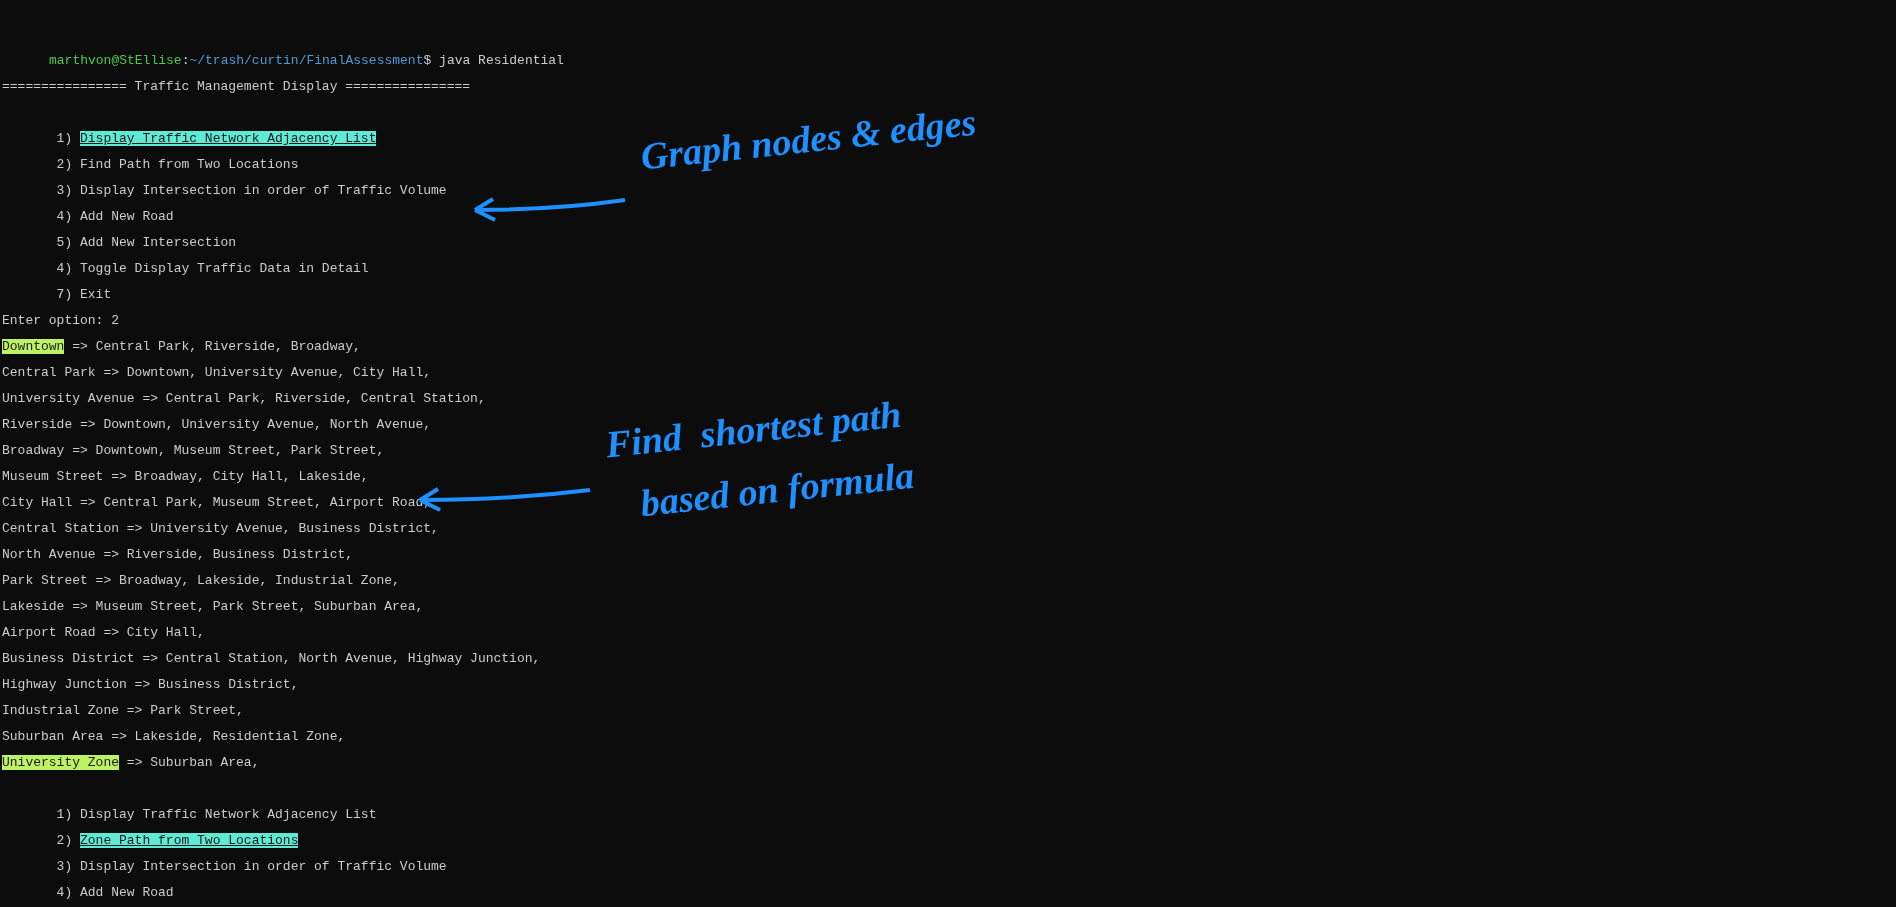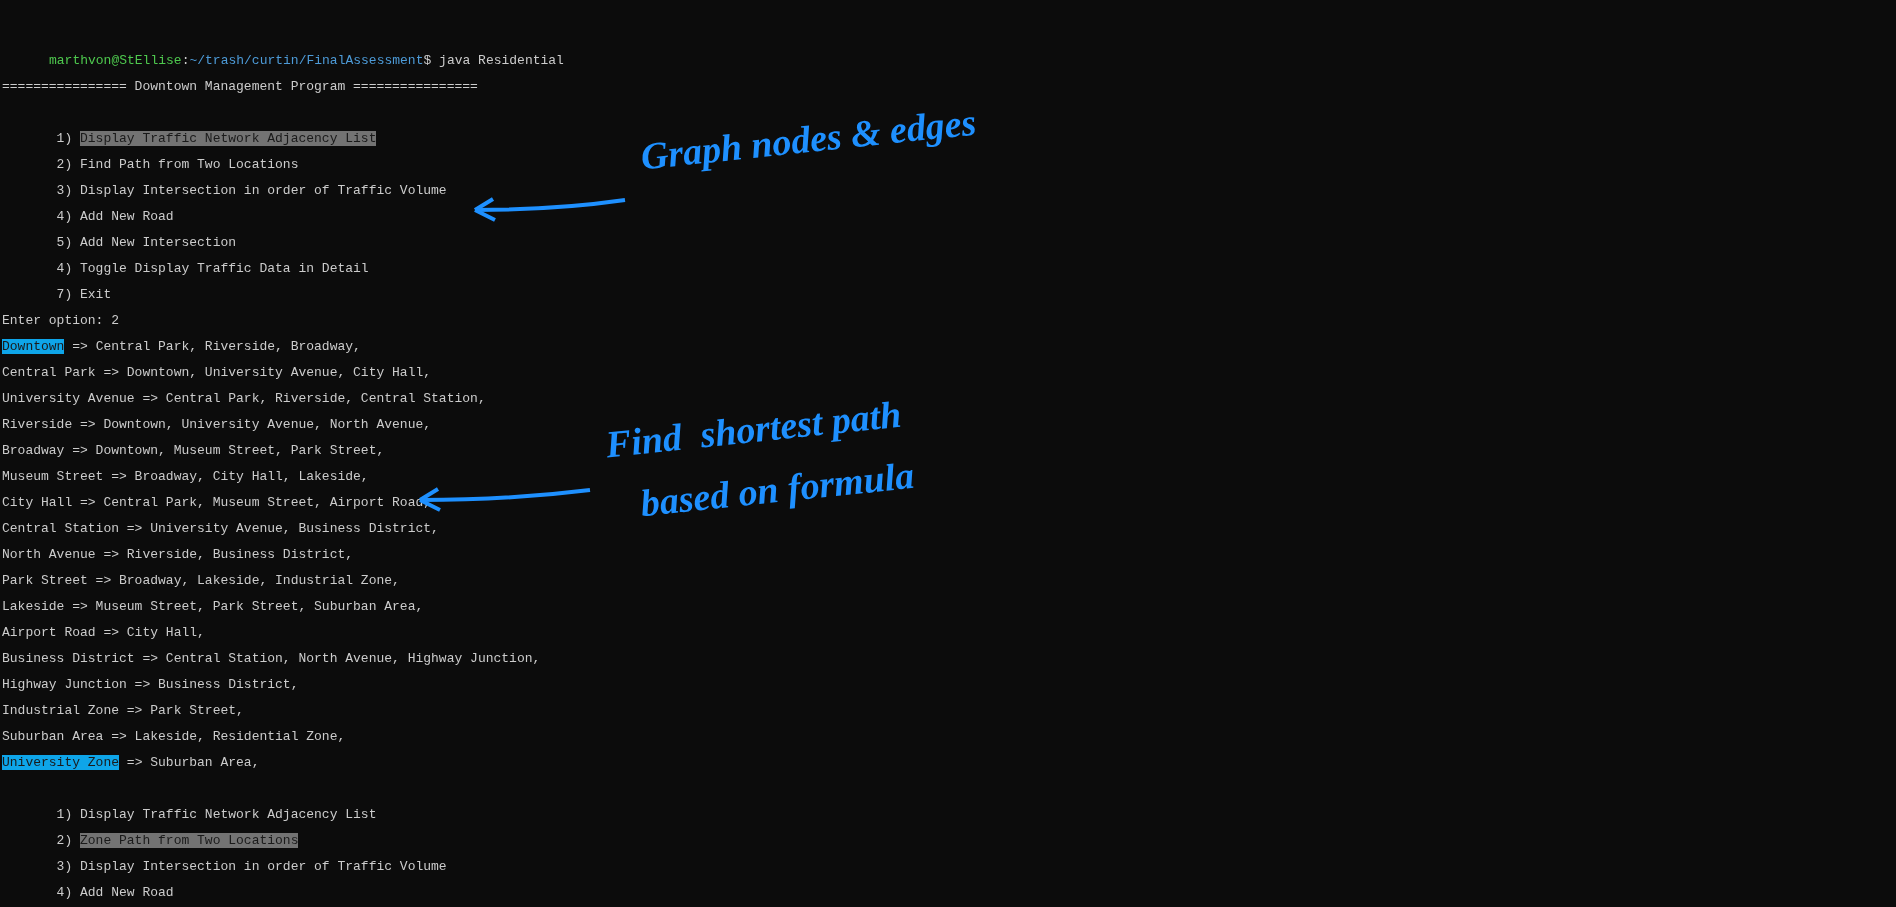--- a/index.html
+++ b/index.html
@@ -12,22 +12,22 @@
     padding: 2px;
     white-space: pre;
     position: relative;
     width: 1896px;
     height: 907px;
     overflow: hidden;
   }
   .prompt-user { color: #4ec94e; margin-left: 47px; }
   .prompt-path { color: #4d9bd8; }
   .prompt-white { color: #cccccc; }
-  .hl-yellow { background: #737373; color: #1a1a1a; }
-  .hl-orange { background: #0ea5e9; color: #1a1a1a; }
+  .hl-yellow { background: #5eead4; color: #1a1a1a; text-decoration: underline; }
+  .hl-orange { background: #bef264; color: #1a1a1a; }
   .annotation {
     position: absolute;
     color: #1e90ff;
     font-family: 'Comic Sans MS', cursive;
     font-size: 38px;
     font-weight: bold;
     pointer-events: none;
     transform: rotate(-6deg);
     font-style: italic;
   }
@@ -36,21 +36,21 @@
     pointer-events: none;
   }
   .line { display: block; }
 </style>
 </head>
 <body>
 
 
 
 <span class="line"><span class="prompt-user">marthvon@StEllise</span><span class="prompt-white">:</span><span class="prompt-path">~/trash/curtin/FinalAssessment</span><span class="prompt-white">$ </span><span>java Residential</span></span>
-<span class="line">================ Downtown Management Program ================</span>
+<span class="line">================ Traffic Management Display ================</span>
 <span class="line"> </span>
 <span class="line"><span>       1) </span><span class="hl-yellow">Display Traffic Network Adjacency List</span></span>
 <span class="line">       2) Find Path from Two Locations</span>
 <span class="line">       3) Display Intersection in order of Traffic Volume</span>
 <span class="line">       4) Add New Road</span>
 <span class="line">       5) Add New Intersection</span>
 <span class="line">       4) Toggle Display Traffic Data in Detail</span>
 <span class="line">       7) Exit</span>
 <span class="line">Enter option: 2</span>
 <span class="line"><span class="hl-orange">Downtown</span><span> =&gt; Central Park, Riverside, Broadway,</span></span>

